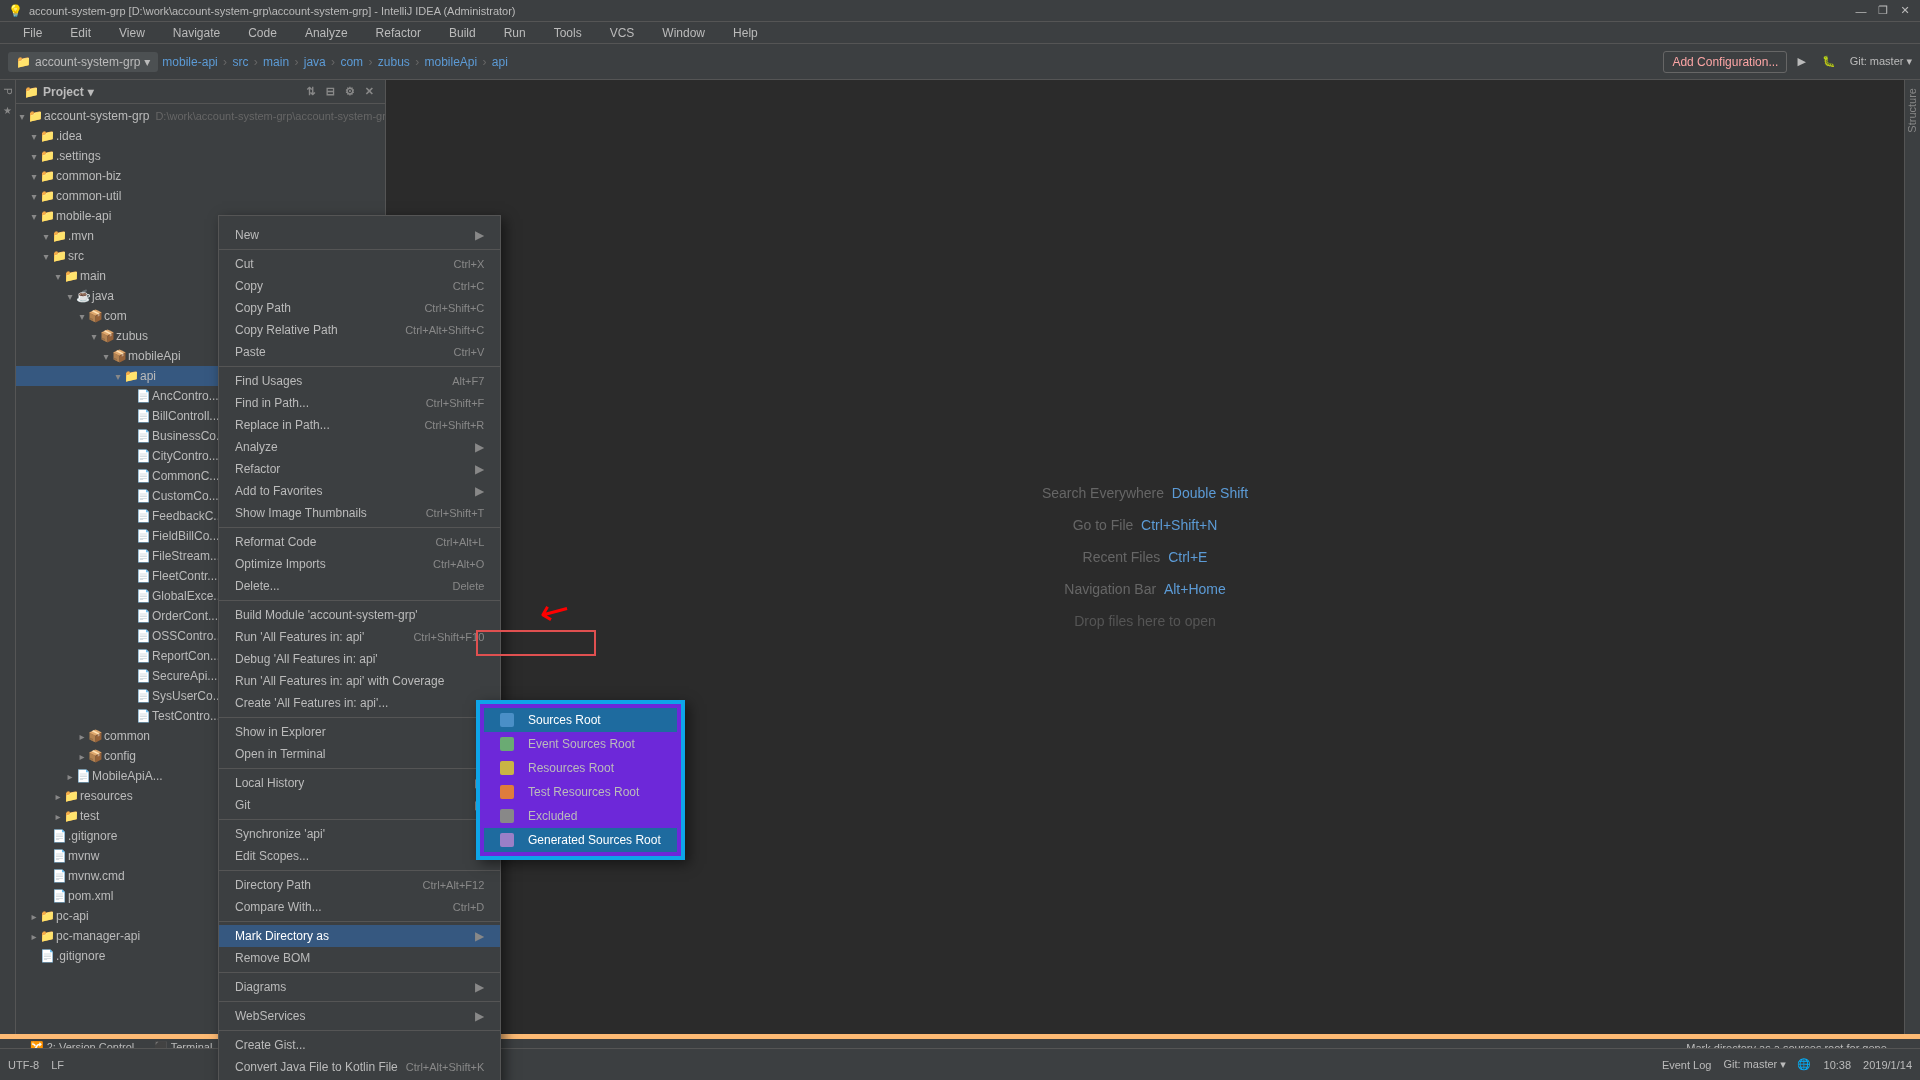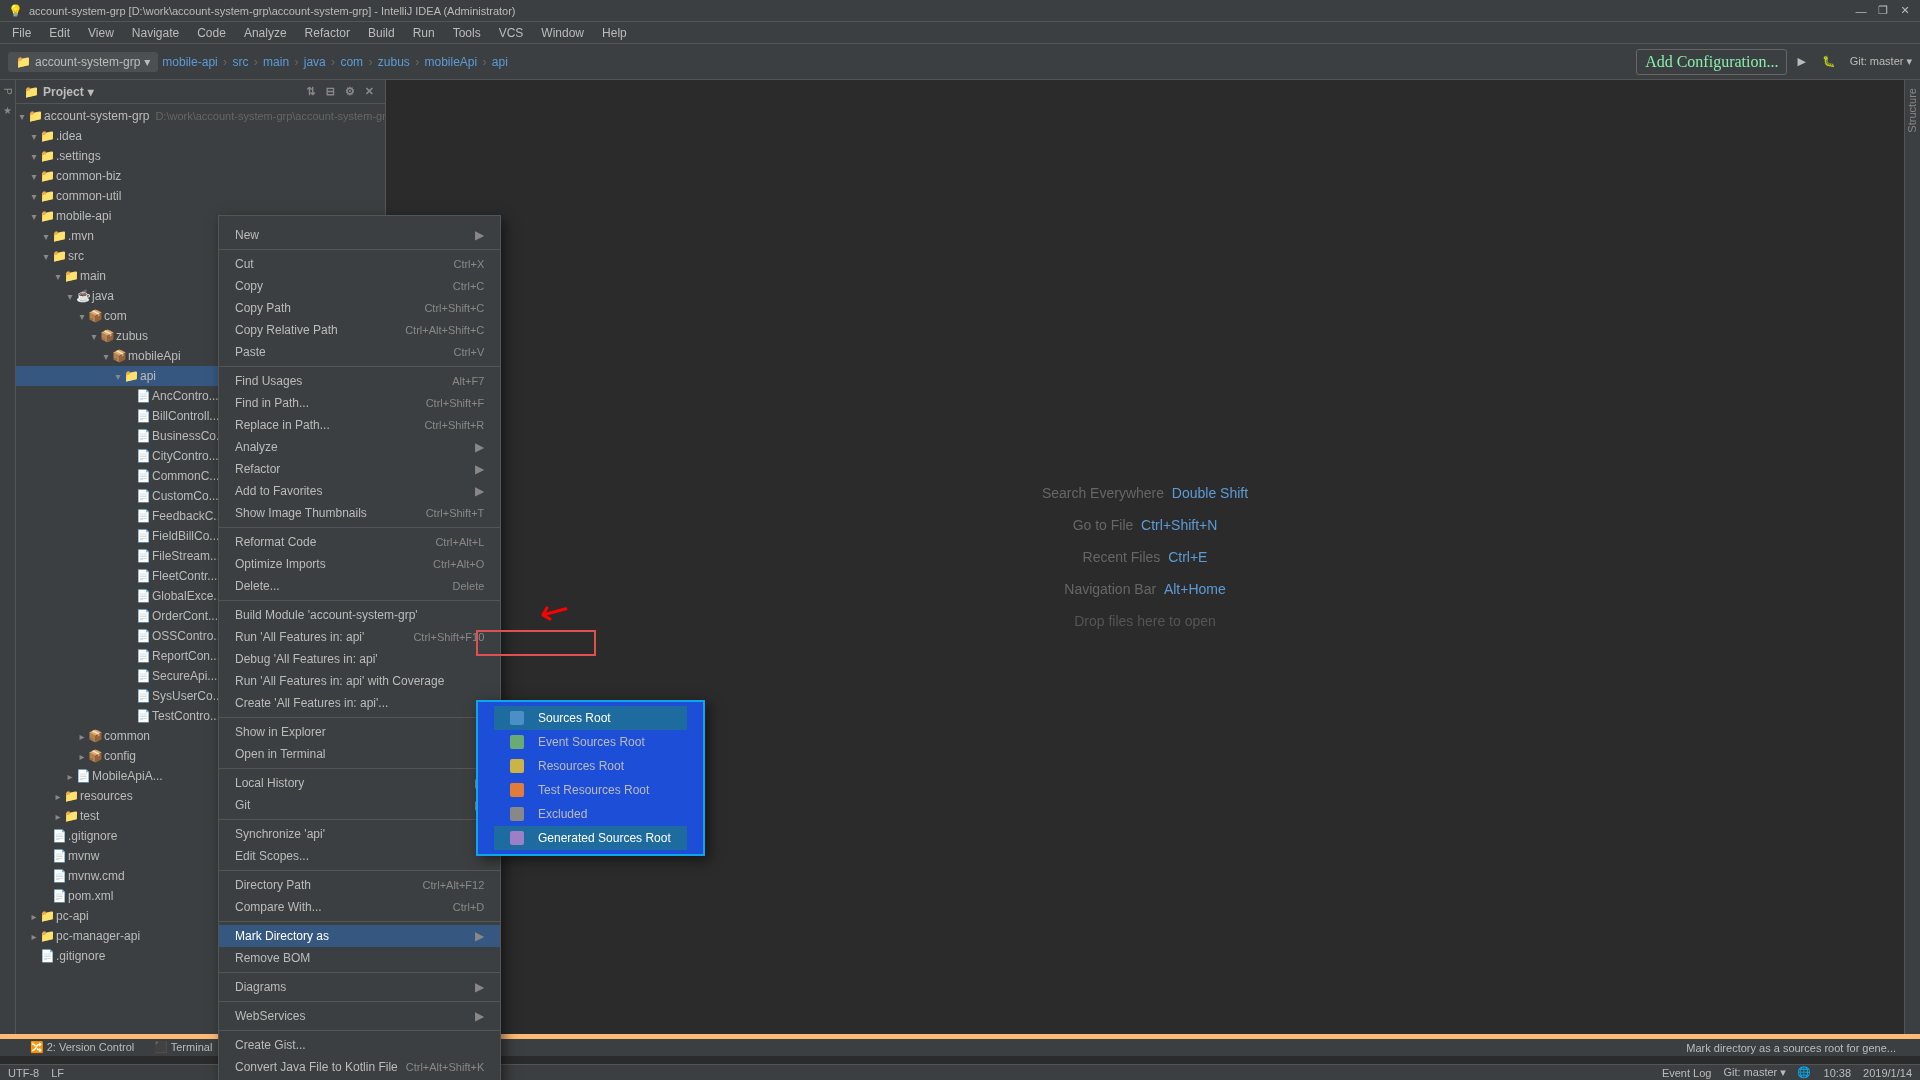--- a/index.html
+++ b/index.html
@@ -28,25 +28,25 @@
     #title-bar .title-icon { margin-right: 6px; font-size: 12px; }
     #title-bar .win-controls { margin-left: auto; display: flex; gap: 8px; }
     #title-bar .win-btn { width: 14px; height: 14px; display: flex; align-items: center; justify-content: center; cursor: pointer; font-size: 11px; }
 
     
     #menu-bar {
       height: 22px;
       background: #3c3f41;
       display: flex;
       align-items: center;
-      padding: 0 4px;
+      padding: 0 15px;
       font-size: 12px;
       color: #bbbbbb;
       border-bottom: 1px solid #555;
-      gap: 2px;
+      gap: 12px;
     }
     .menu-item {
       padding: 2px 8px;
       cursor: pointer;
       border-radius: 2px;
     }
 
     
     #toolbar {
       height: 36px;
@@ -77,26 +77,25 @@
       border: none;
       color: #bbbbbb;
       padding: 3px 6px;
       cursor: pointer;
       border-radius: 2px;
       font-size: 11px;
     }
     .add-config-btn {
       background: none;
       border: 1px solid #666;
-      color: #86efac;
+      color: #fca5a5;
       padding: 3px 8px;
       border-radius: 3px;
-      font-size: 16px;
+      font-size: 12px;
       cursor: pointer;
-      font-family: Liberation Serif, serif;
     }
     .git-info { font-size: 11px; color: #bbbbbb; margin-left: 4px; }
 
     
     #main-layout {
       display: flex;
       height: calc(1080px - 22px - 22px - 36px - 22px - 24px);
     }
 
     
@@ -181,21 +180,21 @@
       writing-mode: vertical-lr;
       transform: rotate(180deg);
       font-size: 11px;
       color: #888;
       padding: 8px 2px;
       cursor: pointer;
     }
 
     
     #status-bar {
-      height: 16px;
+      height: 32px;
       background: #3c3f41;
       border-top: 1px solid #555;
       display: flex;
       align-items: center;
       padding: 0 8px;
       font-size: 11px;
       color: #bbbbbb;
       gap: 12px;
       position: absolute;
       bottom: 0;
@@ -249,26 +248,26 @@
     .cm-item .cm-label { flex: 1; }
     .cm-item .cm-shortcut { color: #888; font-size: 11px; margin-left: auto; }
     .cm-item .cm-arrow { margin-left: auto; color: #888; }
     .cm-separator { height: 1px; background: #555; margin: 3px 0; }
 
     
     #submenu-mark {
       position: absolute;
       top: 700px;
       left: 476px;
-      background: #1d4ed8;
-      border: 2px solid #0ea5e9;
+      background: #6d28d9;
+      border: 4px solid #0ea5e9;
       box-shadow: 4px 4px 12px rgba(0,0,0,0.5);
       z-index: 101;
       min-width: 200px;
-      padding: 4px 16px;
+      padding: 4px 4px;
     }
     .sm-item {
       display: flex;
       align-items: center;
       padding: 5px 16px;
       cursor: pointer;
       color: #bbbbbb;
       font-size: 12px;
       gap: 8px;
     }

